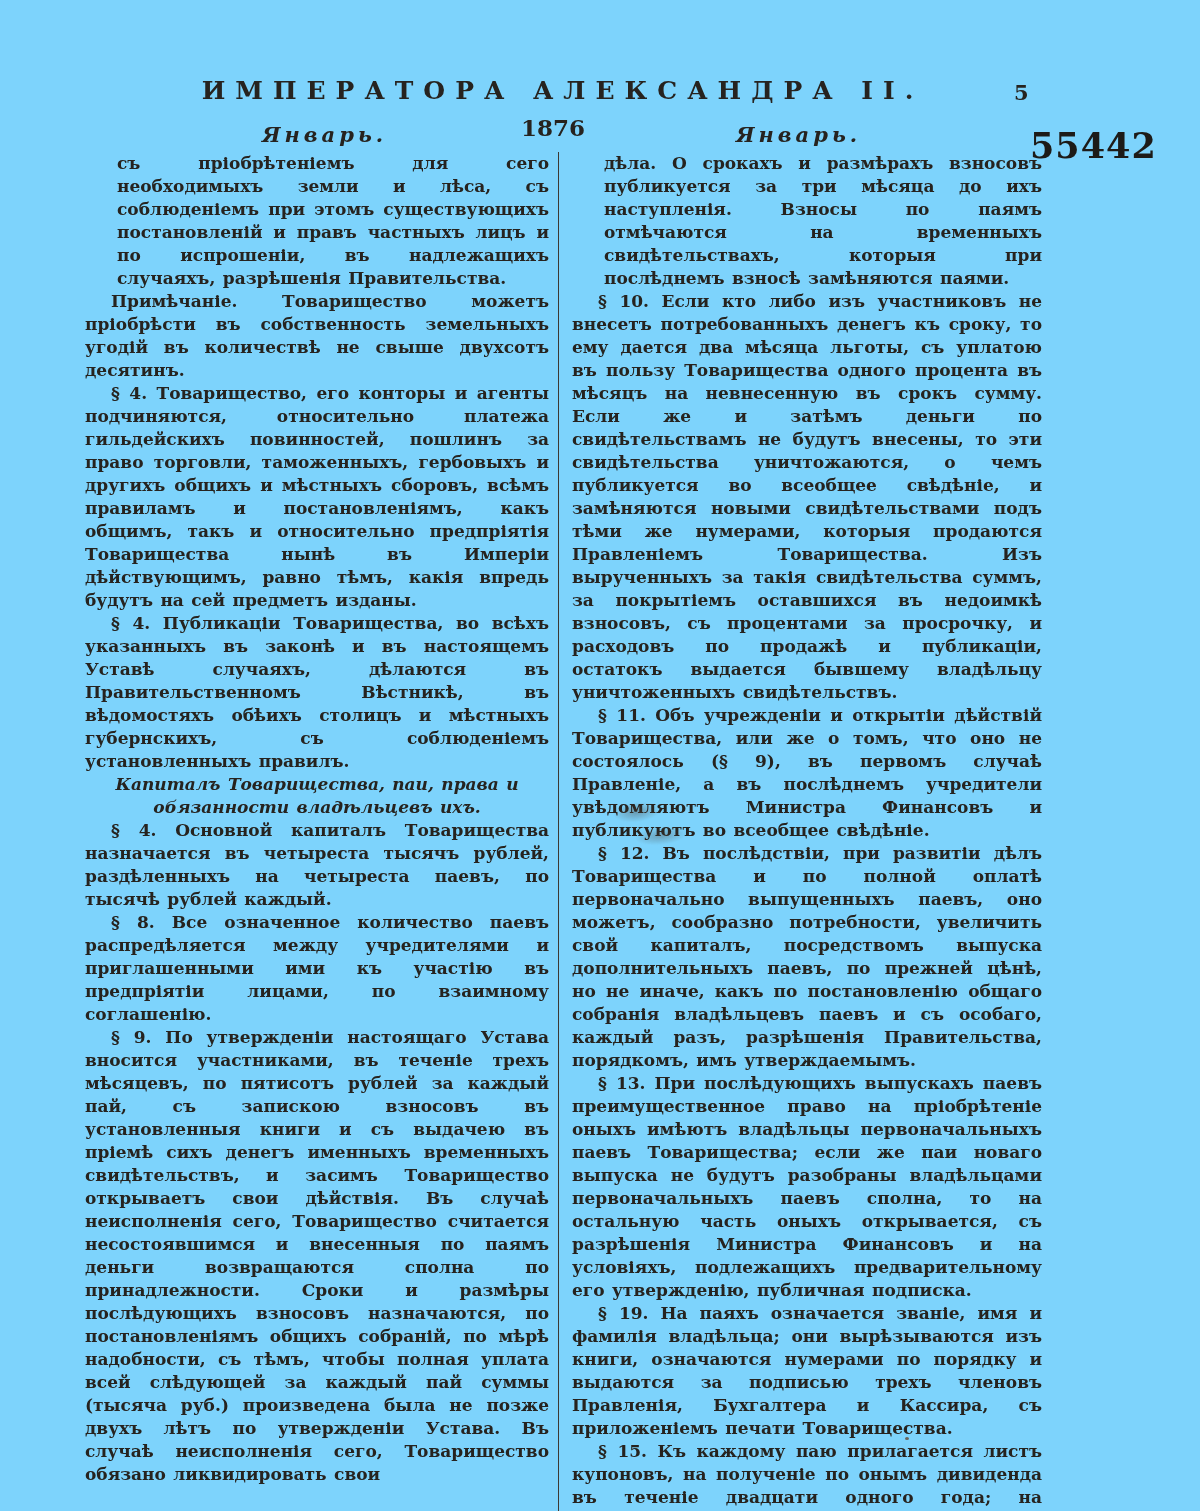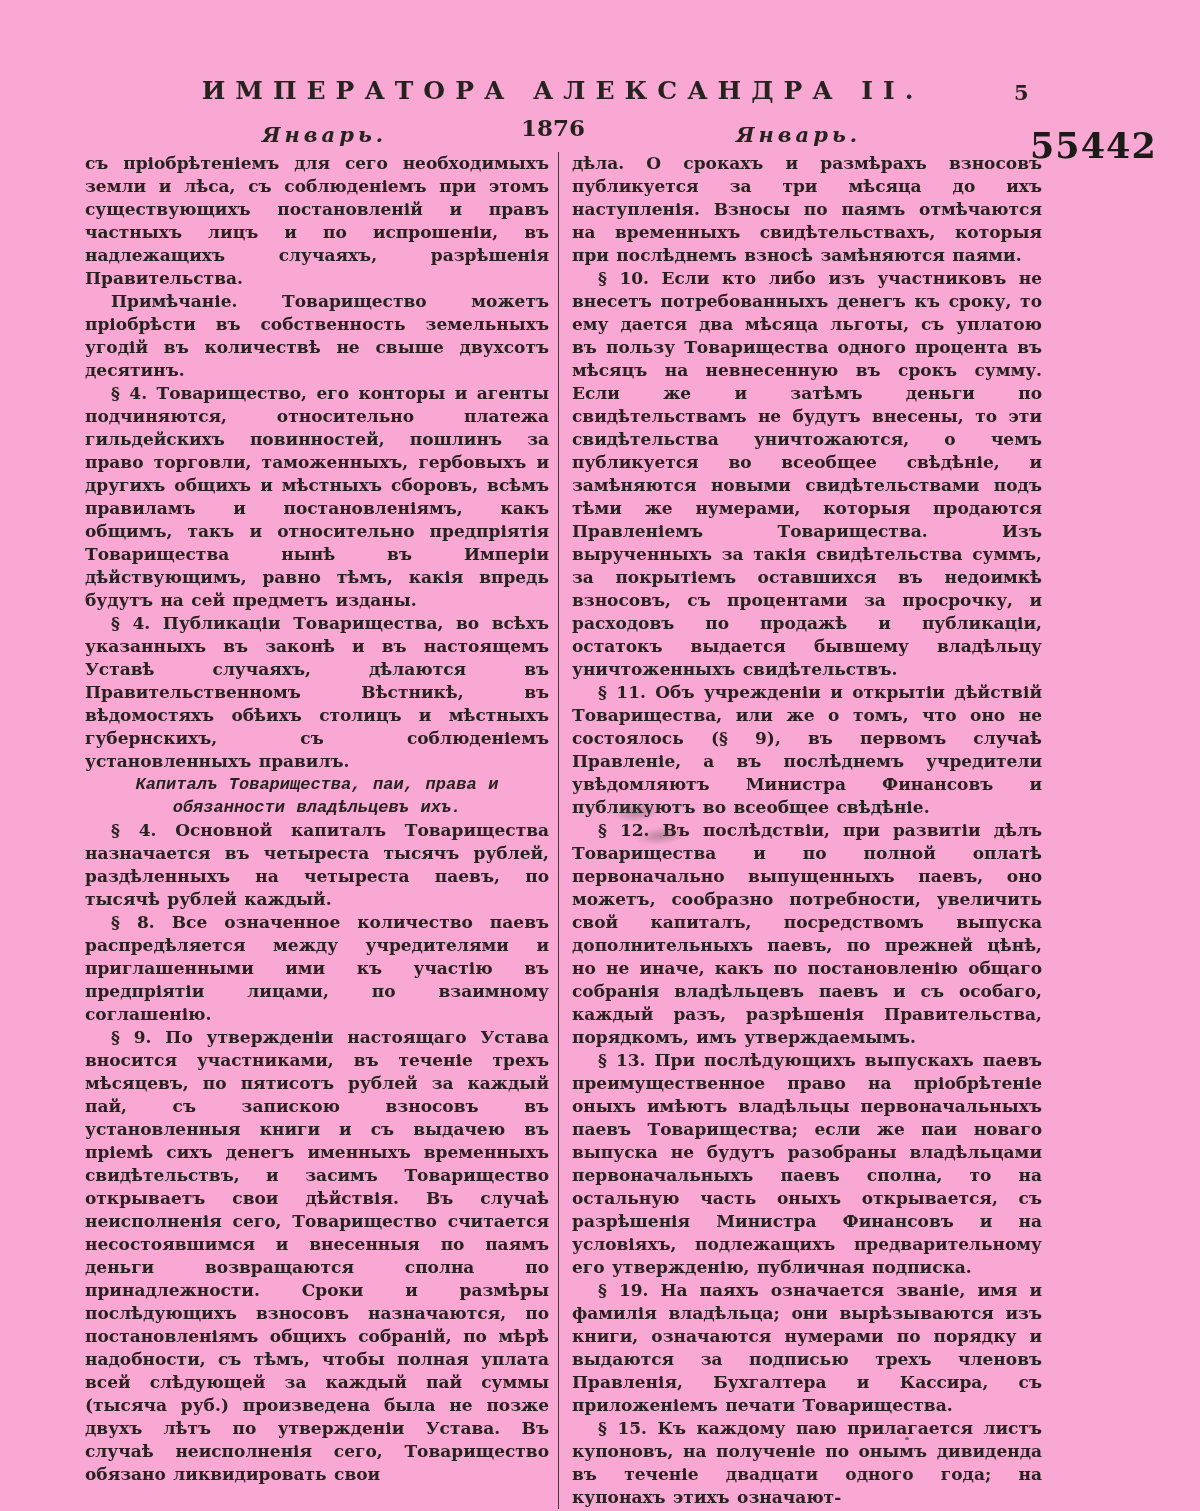--- a/index.html
+++ b/index.html
@@ -1,21 +1,21 @@
 <!DOCTYPE html>
 <html><head>
 <meta charset="utf-8">
 <style>
   * { box-sizing: border-box; }
   html, body { margin: 0; padding: 0; }
   .page {
     position: relative;
     width: 1200px;
     height: 1511px;
-    background: #f9a8d4;
+    background: #7dd3fc;
     color: #26231f;
     font-family: "DejaVu Serif", serif;
     overflow: hidden;
   }
   .title-row {
     position: absolute;
     top: 76px;
     left: 85px;
     width: 955px;
     text-align: center;
@@ -78,27 +78,26 @@
   }
   .para {
     margin: 0;
     font-size: 17px;
     line-height: 23px;
     font-weight: bold;
     text-align: justify;
     text-indent: 26px;
     word-spacing: 1.5px;
   }
-  .para.continuation { text-indent: 0; }
+  .para.continuation { text-indent: 0; margin-left: 32px; }
   .para.heading {
     text-align: center;
     text-indent: 0;
     font-style: italic;
     padding: 0 6px;
-    font-family: Liberation Mono, monospace;
   }
   .para .lead { }
   .smudge {
     position: absolute;
     left: 598px;
     top: 792px;
     width: 120px;
     height: 66px;
     background:
       radial-gradient(ellipse 34px 14px at 40px 18px, rgba(70,62,54,0.38), rgba(70,62,54,0) 70%),

